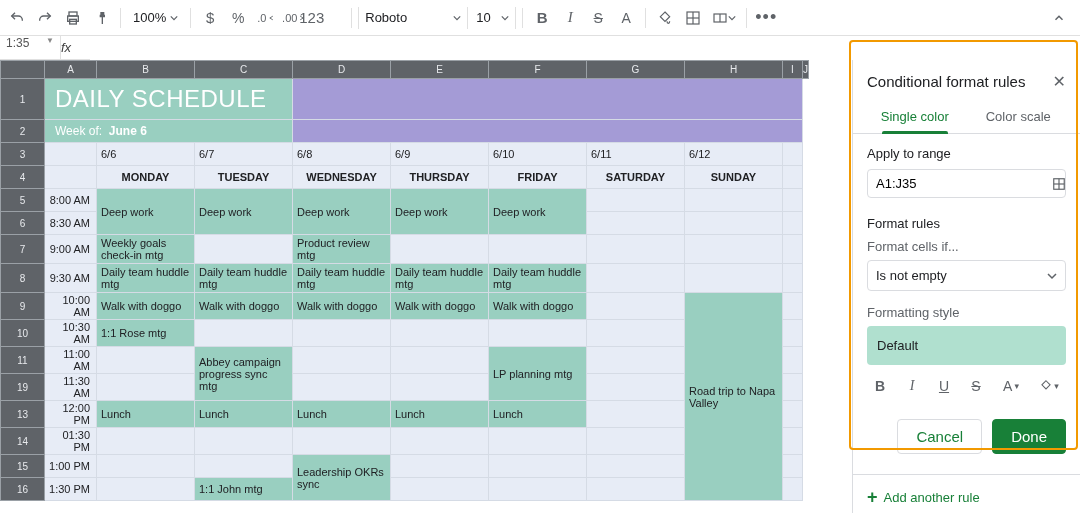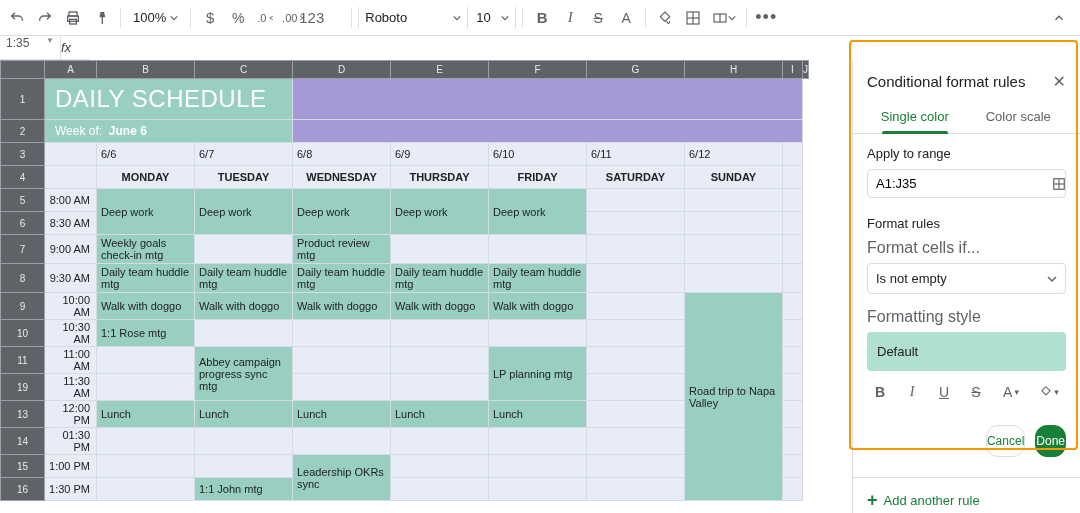--- a/index.html
+++ b/index.html
@@ -56,31 +56,31 @@
   .side-close{color:#5f6368;cursor:pointer;font-size:16px;}
   .side-tabs { display:flex; border-bottom:1px solid #dadce0; padding:0 10px;}
   .side-tab { flex:1; text-align:center; padding:8px 0 9px; font-size:13px; color:#5f6368; cursor:pointer; position:relative;}
   .side-tab.active { color:#188038;}
   .side-tab.active::after{content:"";position:absolute;left:18%;right:18%;bottom:-1px;height:3px;background:#188038;border-radius:2px 2px 0 0;}
   .side-body { padding:12px 14px; font-size:13px; color:#202124;}
   .side-body .lbl { font-size:13px; color:#202124; margin-bottom:8px; display:block;}
   .range-row { display:flex; align-items:center; border:1px solid #dadce0; border-radius:4px; padding:6px 8px; margin-bottom:18px;}
   .range-row input { flex:1; border:none; font-size:13px; outline:none;}
   .range-row .gridico { color:#5f6368; font-size:14px;}
-  .sublbl { font-size:16px; color:#5f6368; margin:4px 0 6px;}
+  .sublbl { font-size:13px; color:#5f6368; margin:4px 0 6px;}
   .select { width:100%; border:1px solid #dadce0; border-radius:4px; padding:7px 8px; font-size:13px; display:flex; justify-content:space-between; align-items:center; cursor:pointer; margin-bottom:14px;}
   .fmt-preview { background:#b0e0cf; border-radius:4px; padding:12px 10px; font-size:13px; margin-bottom:8px;}
   .fmt-icons { display:flex; gap:6px; align-items:center; margin-bottom:20px;}
   .ficon { width:26px; height:26px; display:flex; align-items:center; justify-content:center; color:#5f6368; cursor:pointer; border-radius:3px; font-size:14px;}
   .ficon .u{text-decoration:underline;}
   .ficon .s{text-decoration:line-through;}
   .ficon .b{font-weight:bold;}
   .ficon .i{font-style:italic;}
   .btnrow { display:flex; justify-content:flex-end; gap:10px; margin-bottom:20px;}
-  .btn { padding:8px 0; border-radius:12px; font-size:12px; cursor:pointer;}
+  .btn { padding:8px 18px; border-radius:4px; font-size:15px; cursor:pointer;}
   .btn.cancel { background:#fff; border:1px solid #dadce0; color:#188038;}
   .btn.done { background:#188038; border:1px solid #188038; color:#fff;}
   .addrule { color:#188038; font-size:13px; cursor:pointer; display:flex; align-items:center; gap:6px; padding-top:12px; border-top:1px solid #dadce0; margin:0 -14px; padding-left:14px; padding-right:14px;}
   
   
   .callout { position:absolute; border:2px solid #f29900; border-radius:4px; pointer-events:none;}
   
   svg { display:block;}
 </style>
 </head>

